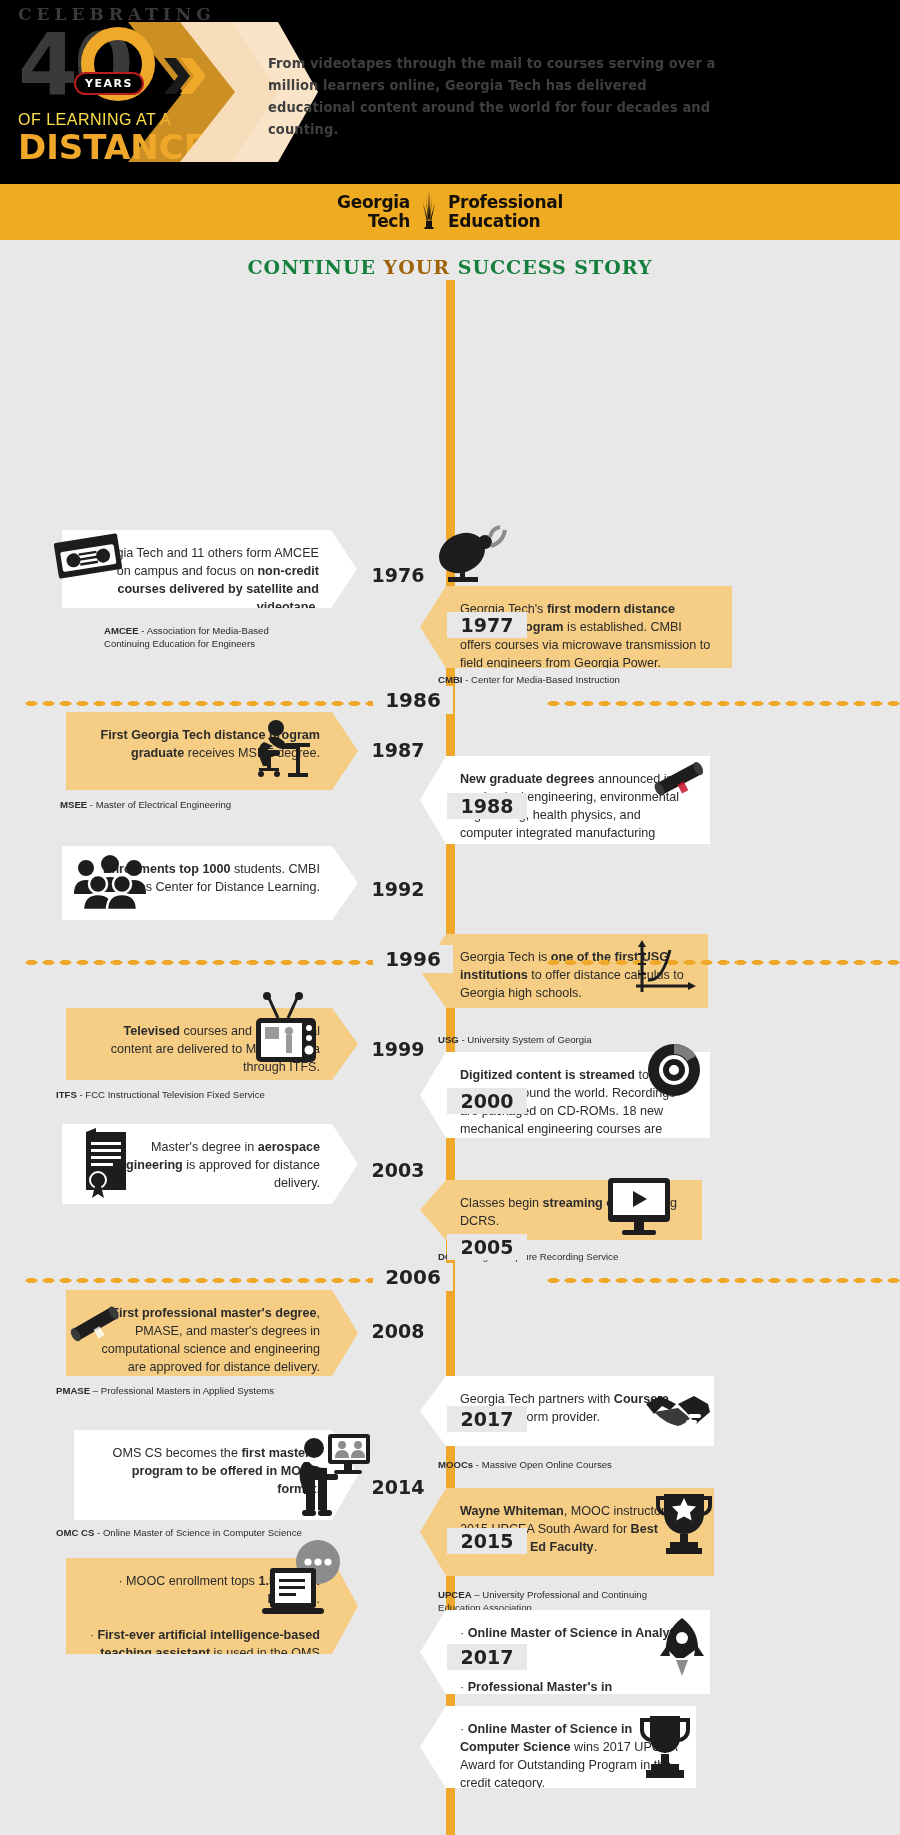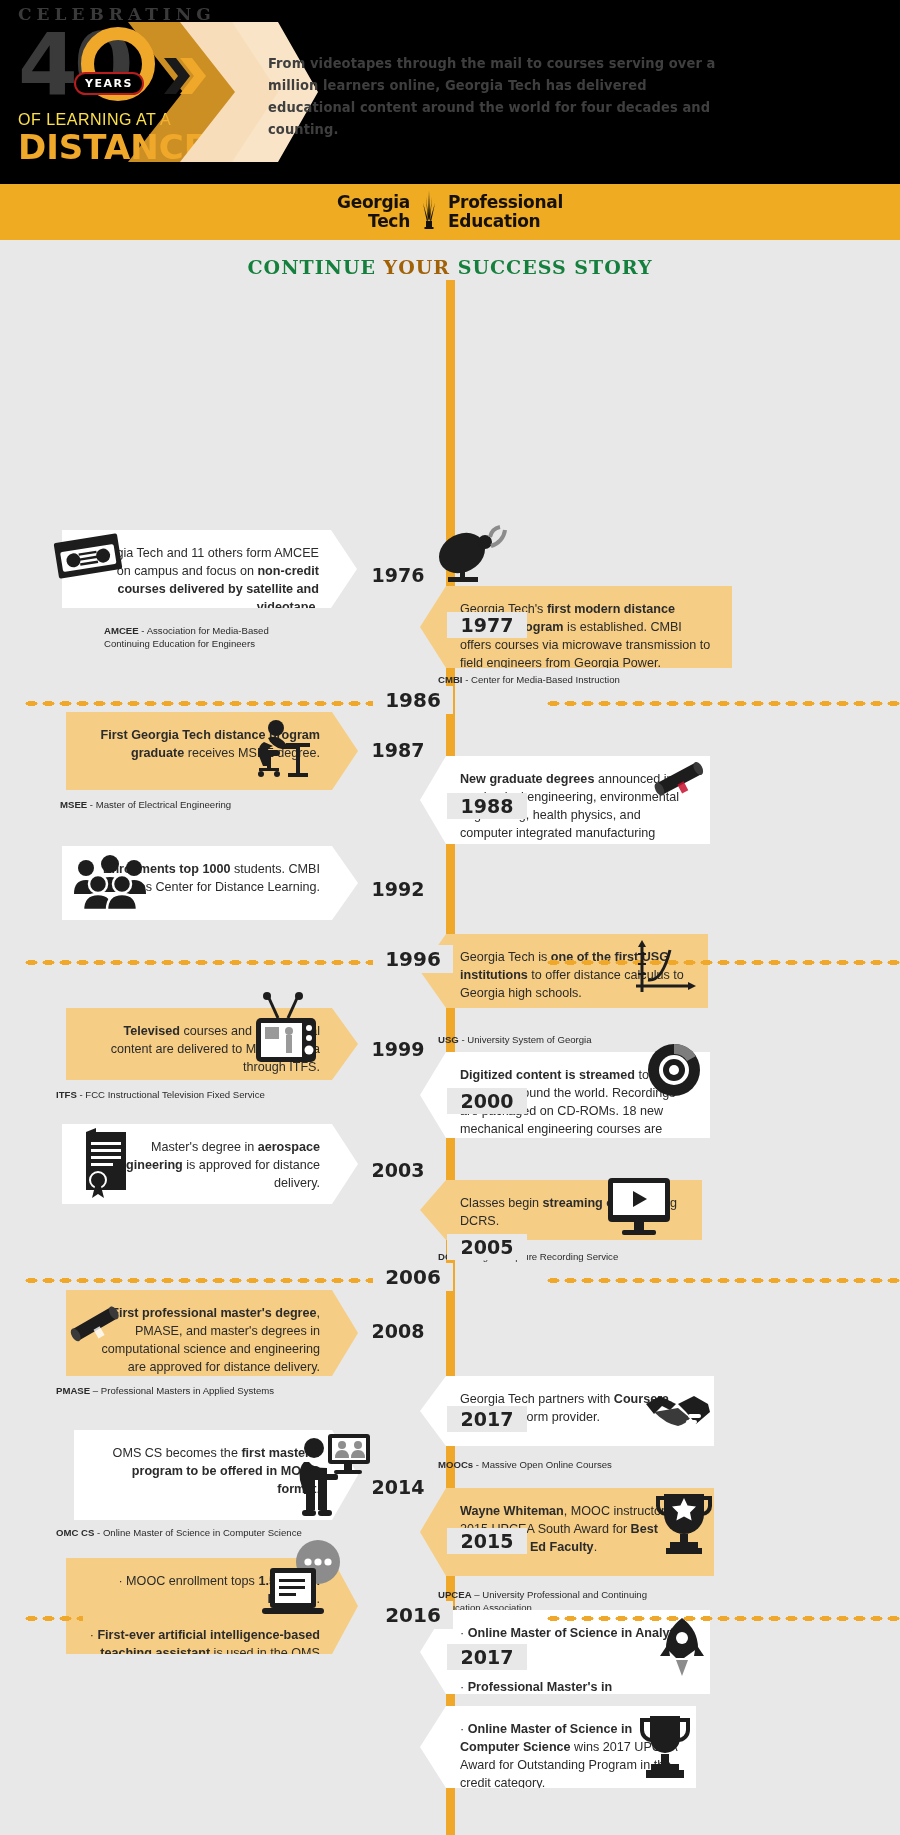--- a/index.html
+++ b/index.html
@@ -467,25 +467,20 @@
       <circle cx="62" cy="22" r="3.6" fill="#ffffff"></circle>
       <circle cx="72" cy="22" r="3.6" fill="#ffffff"></circle>
       <rect x="14" y="28" width="46" height="40" rx="3" fill="#1d1d1d"></rect>
       <rect x="19" y="33" width="36" height="30" fill="#ffffff"></rect>
       <rect x="23" y="39" width="26" height="3" fill="#1d1d1d"></rect>
       <rect x="23" y="46" width="26" height="3" fill="#1d1d1d"></rect>
       <rect x="23" y="53" width="17" height="3" fill="#1d1d1d"></rect>
       <rect x="6" y="68" width="62" height="6" rx="3" fill="#1d1d1d"></rect>
     </svg>
 
-    <div class="divider" style="top:1364px">
-      <div class="dots l" style="width:60px"></div>
-      <div class="year">2016</div>
-      <div class="dots r"></div>
-    </div>
 
     <div class="year right-of" style="top:1404px">2017</div>
     <div class="callout white c-right" style="left:420px; top:1370px; width:290px; height:84px;">
       <span>· <b>Online Master of Science in Analytics</b> is launched.<br><br>· <b>Professional Master's in Occupational Safety and Health</b> is launched.</span>
     </div>
     <svg class="icon" style="left:652px;top:1376px" width="56" height="66" viewBox="0 0 56 66">
       <path d="M30 2 q16 12 16 30 l-14 10 l-8 0 l-10 -10 q0 -18 16 -30 z" fill="#1d1d1d"></path>
       <circle cx="30" cy="22" r="6" fill="#ffffff"></circle>
       <path d="M16 28 l-8 12 l10 0 z" fill="#1d1d1d"></path>
       <path d="M44 28 l8 12 l-10 0 z" fill="#1d1d1d"></path>

